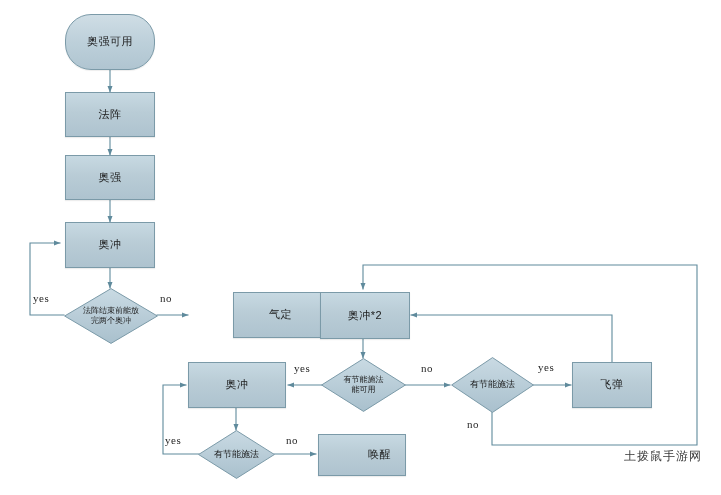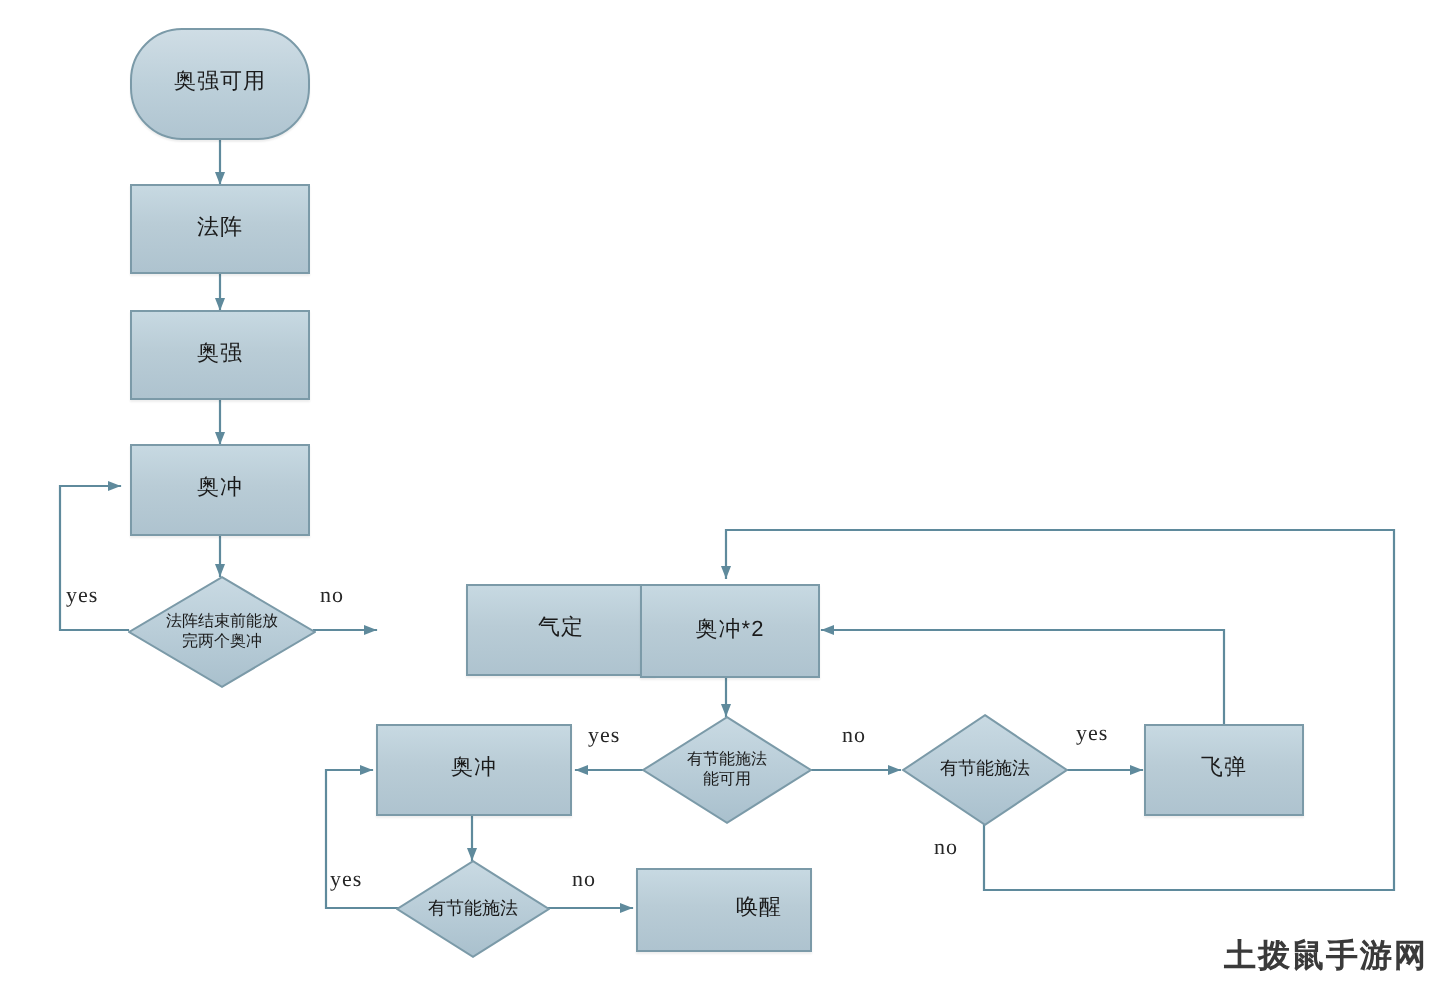--- a/index.html
+++ b/index.html
@@ -76,25 +76,24 @@
     letter-spacing: 0.5px;
     white-space: nowrap;
   }
   .watermark {
     position: absolute;
     text-align: center;
     color: #3a3a3a;
   }
   .watermark .wm-main {
     font-family: "DejaVu Sans", sans-serif;
-    font-size: 16px;
-    font-weight: bold;
+    font-size: 12px;
+    font-weight: normal;
     letter-spacing: 1px;
     line-height: 1.1;
-    margin-top: 19px;
   }
   .watermark .wm-sub {
     font-family: "Liberation Sans", sans-serif;
     font-size: 11px;
     color: #4a4a4a;
     letter-spacing: 0.3px;
     line-height: 1.3;
   }
 </style>
 </head>

